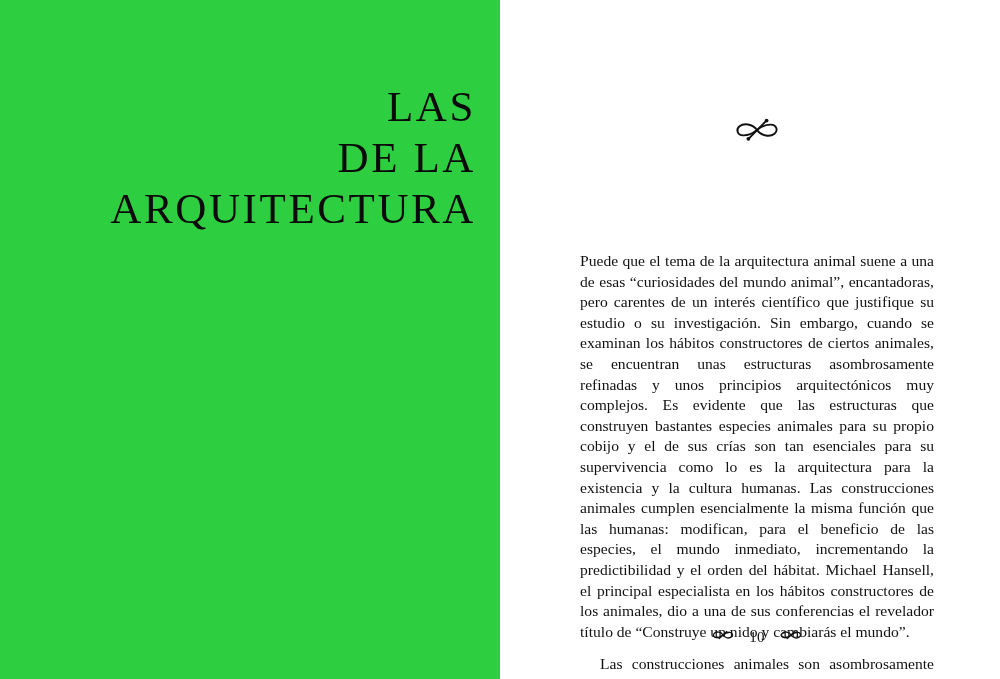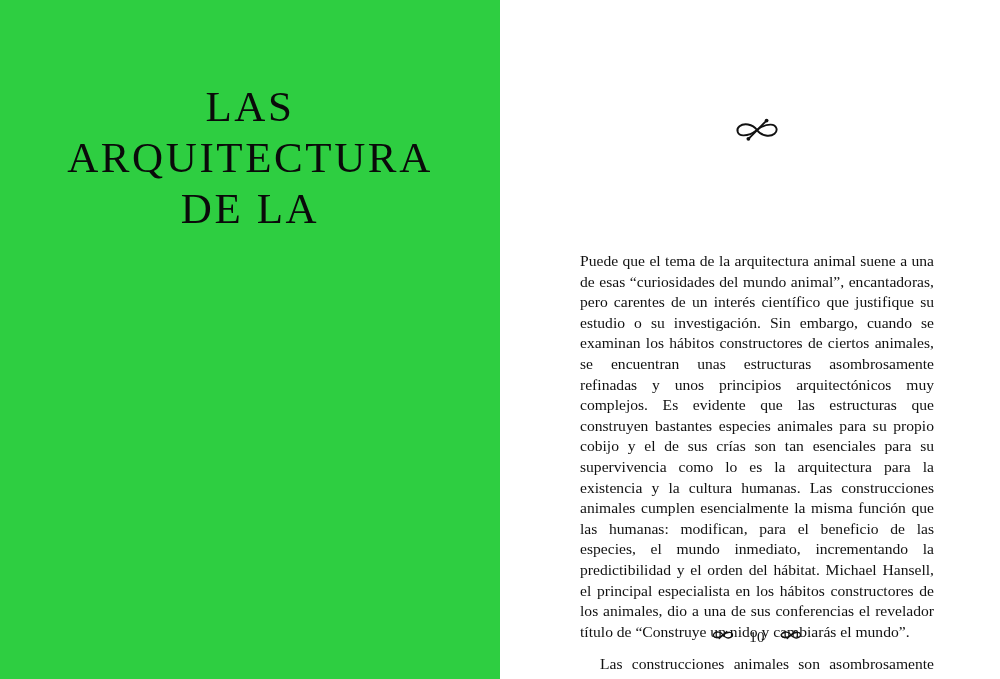--- a/index.html
+++ b/index.html
@@ -29,21 +29,21 @@
     height: 679px;
     background: #2ece41;
     flex: 0 0 500px;
   }
 
   #chapter-title {
     position: absolute;
     left: 0;
     right: 0;
     top: 52px;
-    text-align: center;
+    text-align: right;
     color: #0a0a0a;
     font-family: "Liberation Serif", "DejaVu Serif", serif;
     font-weight: 400;
     font-size: 43px;
     line-height: 51px;
     letter-spacing: 2.6px;
     text-transform: uppercase;
     padding: 0 24px;
   }
   #chapter-title .tline {
@@ -113,22 +113,22 @@
   }
 </style>
 </head>
 <body>
 
 <div id="spread">
 
   <div id="left-page">
     <h1 id="chapter-title">
       <span class="tline">LAS</span>
+      <span class="tline">DE LA</span>
       <span class="tline">ARQUITECTURA</span>
-      <span class="tline">DE LA</span>
     </h1>
   </div>
 
   <div id="right-page">
 
     <div id="ornament-top">
       <svg width="56" height="28" viewBox="0 0 56 28" aria-hidden="true">
         <g fill="none" stroke="#111111" stroke-width="1.9" stroke-linecap="round">
           <path d="M28 14 C 23.5 7.5, 14.5 7.0, 10.5 10.3 C 6.6 13.5, 8.4 19.2, 14.2 19.4 C 20.2 19.6, 25.0 16.4, 28 14 Z"></path>
           <path d="M28 14 C 32.5 20.5, 41.5 21.0, 45.5 17.7 C 49.4 14.5, 47.6 8.8, 41.8 8.6 C 35.8 8.4, 31.0 11.6, 28 14 Z"></path>

